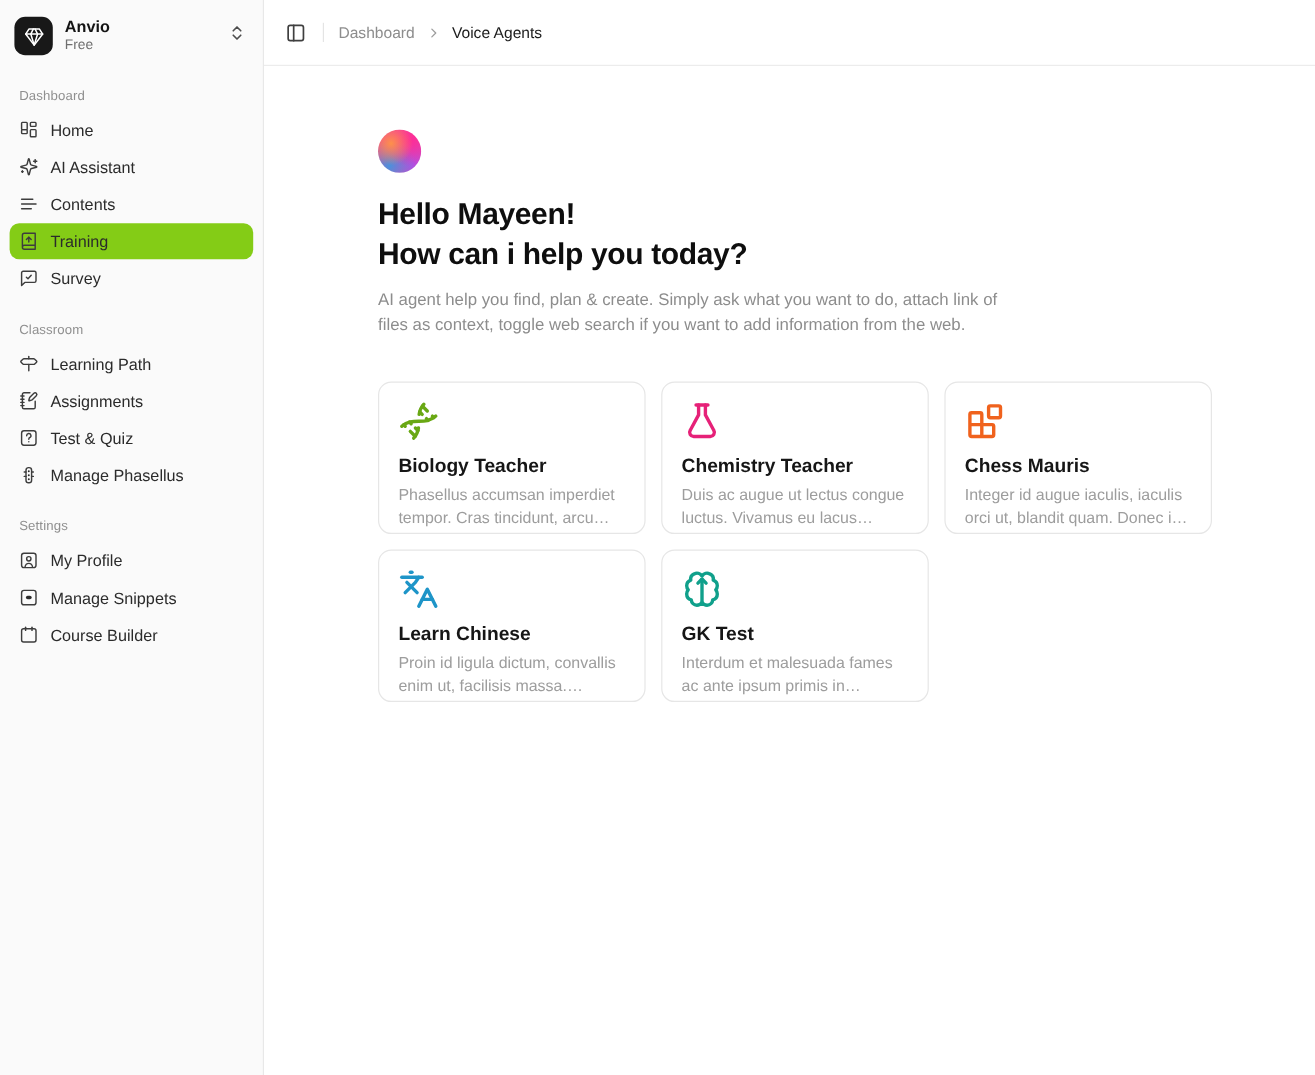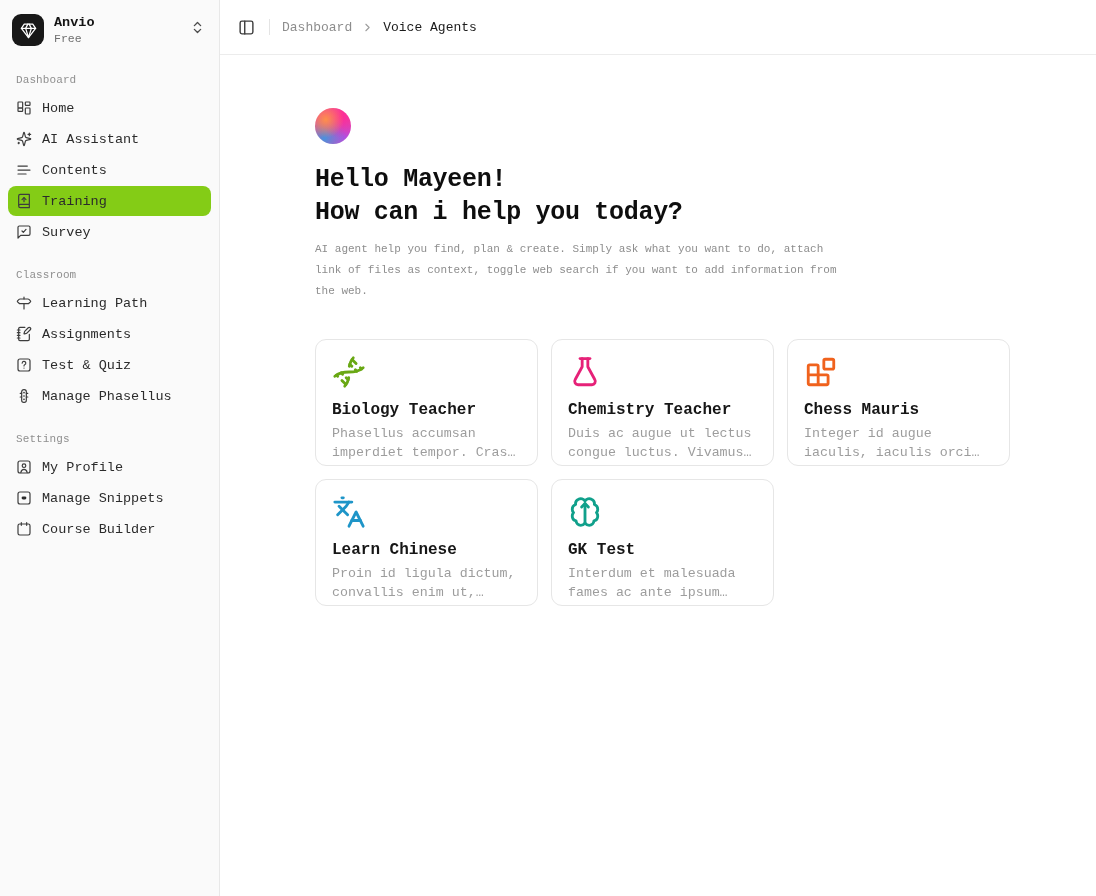--- a/index.html
+++ b/index.html
@@ -2,21 +2,21 @@
 <html><head>
 <meta charset="utf-8">
 <style>
   * { margin:0; padding:0; box-sizing:border-box; }
   html,body { width:1096px; height:896px; }
   body {
     font-family:"Liberation Sans","DejaVu Sans",sans-serif;
     background:#ffffff; color:#1a1a1a; overflow:hidden;
     -webkit-font-smoothing:antialiased;
   }
-  .app { display:flex; width:1096px; height:896px;font-family:Liberation Mono, monospace; }
+  .app { display:flex; width:1096px; height:896px; }
 
   
   .sidebar {
     width:220px; min-width:220px; height:100%;
     background:#fafafa; border-right:1px solid #e8e8e8;
     padding:10px 8px 12px 8px;
   }
   .ws-switcher {
     display:flex; align-items:center; gap:10px;
     padding:4px 6px 4px 4px; border-radius:8px; cursor:pointer;
@@ -71,21 +71,21 @@
       radial-gradient(circle at 74% 24%, rgba(255,42,150,.95), rgba(255,42,150,0) 58%),
       radial-gradient(circle at 26% 84%, rgba(64,150,224,.95), rgba(64,150,224,0) 55%),
       radial-gradient(circle at 80% 78%, rgba(168,80,240,.9), rgba(168,80,240,0) 58%),
       #f0449e;
   }
   h1.greeting {
     margin-top:19px; font-size:25px; line-height:33px;
     font-weight:700; color:#0e0e0e; letter-spacing:-.3px;
   }
   .hero-sub {
-    margin-top:10px; width:530px; font-size:11px; line-height:21px;
+    margin-top:10px; width:530px; font-size:14px; line-height:21px;
     color:#8d8d8d;
   }
   .agents-grid {
     margin-top:37px;
     display:grid; grid-template-columns:repeat(3,223px); gap:13px;
   }
   .agent-card {
     height:127px; border:1px solid #e6e6e6; border-radius:11px;
     background:#fff; padding:15px 16px; cursor:pointer;
   }

